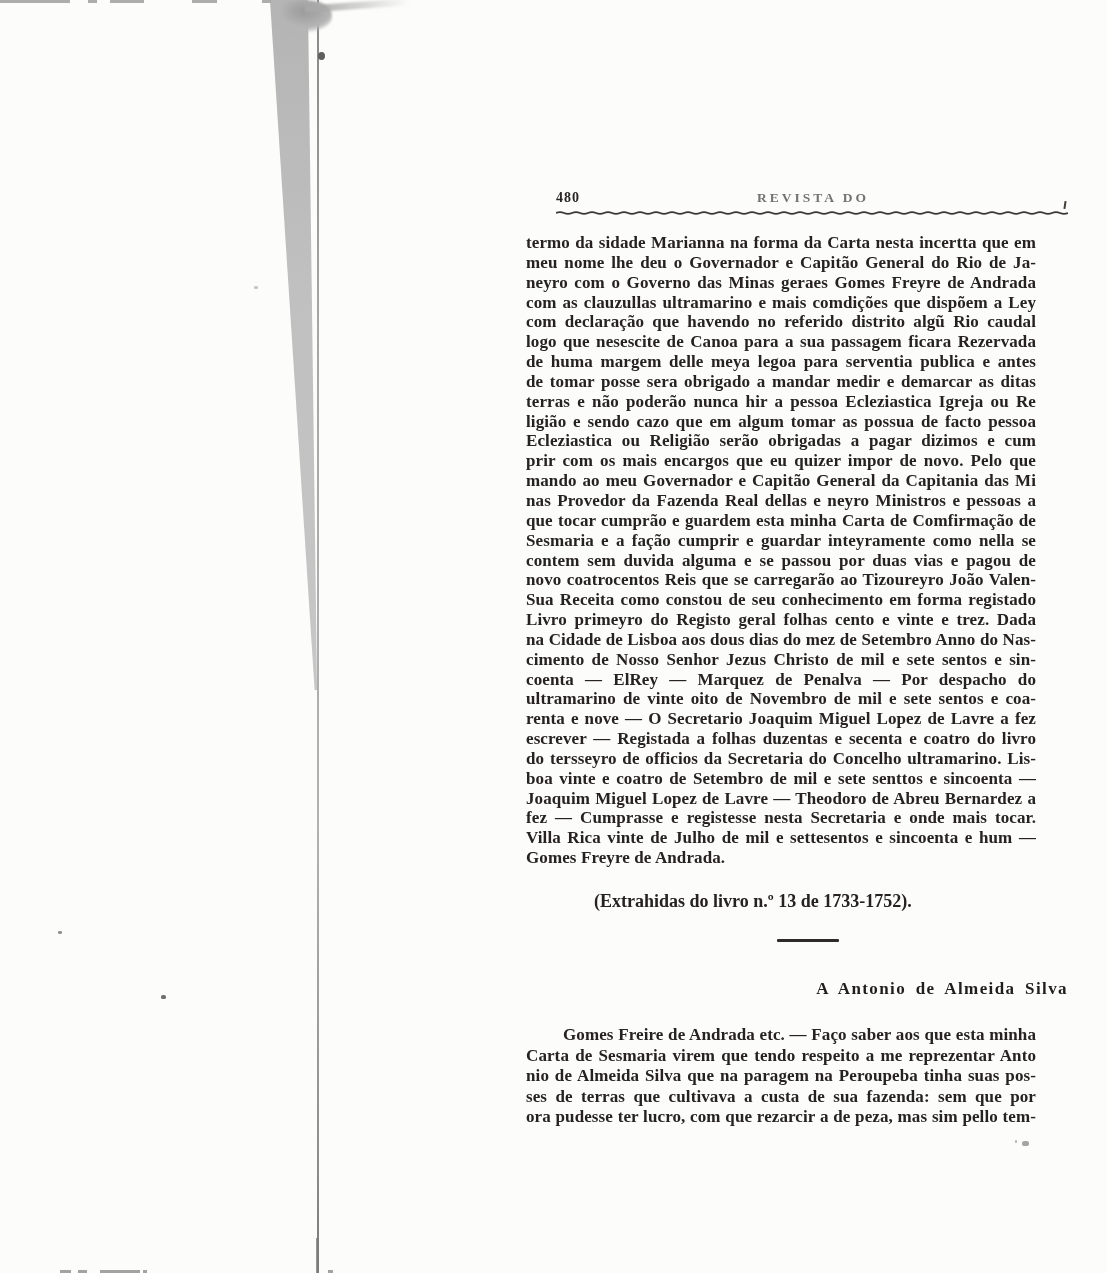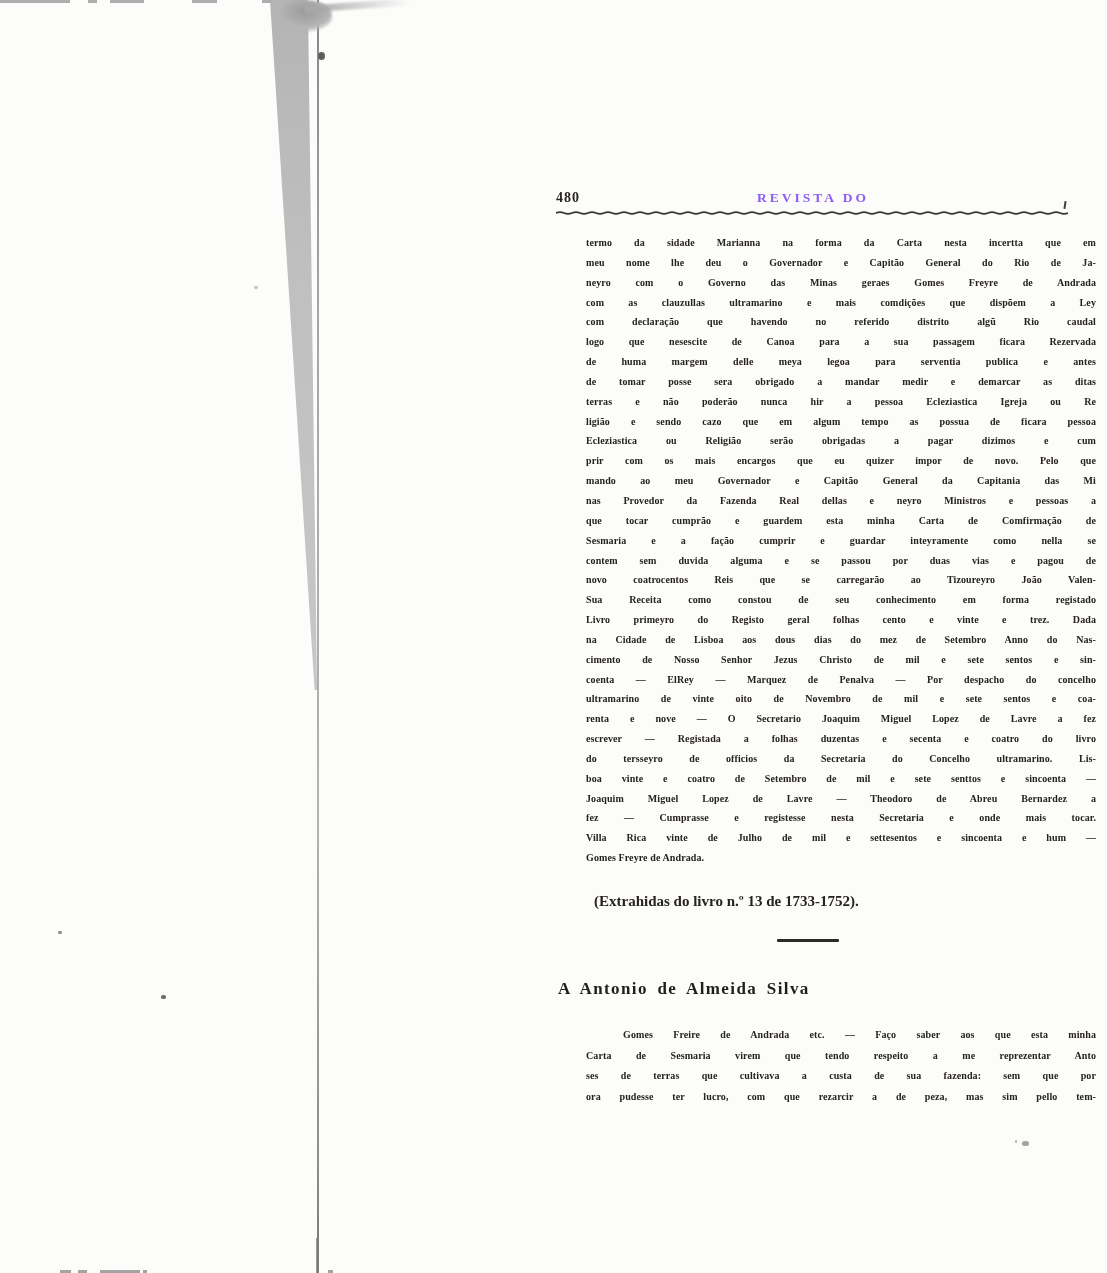--- a/index.html
+++ b/index.html
@@ -11,60 +11,60 @@
   }
   .page{position:relative;width:1015px;height:1273px;background:#fcfcfb;}
 
   
   .pageno{
     position:absolute;left:556px;top:190px;
     font-size:14px;font-weight:bold;color:#2a2624;letter-spacing:1px;
   }
   .journal-title{
     position:absolute;left:558px;top:190px;width:510px;
-    text-align:center;font-size:13.5px;font-weight:bold;color:#8b5cf6;
+    text-align:center;font-size:13.5px;font-weight:bold;color:#737373;
     letter-spacing:3px;
   }
   .head-rule{position:absolute;left:556px;top:209px;width:512px;height:8px;}
   .head-rule path{stroke:#3a3734;stroke-width:1.7;fill:none;}
   .rule-tick{
     position:absolute;left:1064px;top:201px;width:2px;height:8px;
     background:#423e3a;transform:rotate(8deg);
   }
 
   
   .para{
-    position:absolute;left:586px;width:510px;
-    font-size:10px;font-weight:bold;color:#262220;
+    position:absolute;left:526px;width:510px;
+    font-size:17px;font-weight:bold;color:#262220;
     letter-spacing:.1px;
   }
   .para .line{
     text-align:justify;text-align-last:justify;
     white-space:normal;overflow:hidden;
   }
   .para1{top:233px;}
   .para1 .line{height:19.85px;line-height:19.85px;}
   .para1 .line:last-child{text-align-last:left;}
   .para2{top:1025px;}
   .para2 .line{height:20.6px;line-height:20.6px;}
   .para2 .line:first-child{text-indent:37px;}
 
   .extract-note{
     position:absolute;left:558px;top:891px;width:510px;
-    font-size:15px;font-weight:bold;color:#262220;
+    font-size:18px;font-weight:bold;color:#262220;
     text-indent:36px;line-height:20px;
   }
 
   .section-divider{
     position:absolute;left:777px;top:939px;width:62px;height:3px;
     background:#2e2a27;border-radius:1px;
   }
   .section-heading{
     position:absolute;left:558px;top:979px;width:510px;margin:0;
-    text-align:left;font-size:17px;font-weight:bold;color:#201d1b;
+    text-align:right;font-size:17px;font-weight:bold;color:#201d1b;
     letter-spacing:1.4px;word-spacing:4px;
   }
 
   
   .artifact{position:absolute;}
   .dash{background:#adadad;height:3px;top:0;}
   .bdash{background:#a3a3a3;height:3px;top:1270px;}
   .fold-wedge{
     left:270px;top:0;width:48px;height:690px;
     background:linear-gradient(180deg,#a8a8a8 0%,#b6b6b6 45%,#bdbdbd 100%);
@@ -129,21 +129,21 @@
   <div class="para para1">
       <div class="line">termo da sidade Marianna na forma da Carta nesta incertta que em</div>
       <div class="line">meu nome lhe deu o Governador e Capitão General do Rio de Ja-</div>
       <div class="line">neyro com o Governo das Minas geraes Gomes Freyre de Andrada</div>
       <div class="line">com as clauzullas ultramarino e mais comdições que dispõem a Ley</div>
       <div class="line">com declaração que havendo no referido distrito algũ Rio caudal</div>
       <div class="line">logo que nesescite de Canoa para a sua passagem ficara Rezervada</div>
       <div class="line">de huma margem delle meya legoa para serventia publica e antes</div>
       <div class="line">de tomar posse sera obrigado a mandar medir e demarcar as ditas</div>
       <div class="line">terras e não poderão nunca hir a pessoa Ecleziastica Igreja ou Re</div>
-      <div class="line">ligião e sendo cazo que em algum tempo as possua de ficara pessoa</div>
+      <div class="line">ligião e sendo cazo que em algum tomar as possua de facto pessoa</div>
       <div class="line">Ecleziastica ou Religião serão obrigadas a pagar dizimos e cum</div>
       <div class="line">prir com os mais encargos que eu quizer impor de novo. Pelo que</div>
       <div class="line">mando ao meu Governador e Capitão General da Capitania das Mi</div>
       <div class="line">nas Provedor da Fazenda Real dellas e neyro Ministros e pessoas a</div>
       <div class="line">que tocar cumprão e guardem esta minha Carta de Comfirmação de</div>
       <div class="line">Sesmaria e a fação cumprir e guardar inteyramente como nella se</div>
       <div class="line">contem sem duvida alguma e se passou por duas vias e pagou de</div>
       <div class="line">novo coatrocentos Reis que se carregarão ao Tizoureyro João Valen-</div>
       <div class="line">Sua Receita como constou de seu conhecimento em forma registado</div>
       <div class="line">Livro primeyro do Registo geral folhas cento e vinte e trez. Dada</div>
@@ -163,17 +163,18 @@
 
   <div class="extract-note">(Extrahidas do livro n.º 13 de 1733-1752).</div>
 
   <div class="section-divider"></div>
 
   <h2 class="section-heading">A Antonio de Almeida Silva</h2>
 
   <div class="para para2">
       <div class="line">Gomes Freire de Andrada etc. — Faço saber aos que esta minha</div>
       <div class="line">Carta de Sesmaria virem que tendo respeito a me reprezentar Anto</div>
+      <div class="line">nio de Almeida Silva que na paragem na Peroupeba tinha suas pos-</div>
       <div class="line">ses de terras que cultivava a custa de sua fazenda: sem que por</div>
       <div class="line">ora pudesse ter lucro, com que rezarcir a de peza, mas sim pello tem-</div>
     </div>
 
 </div>
 
 </body></html>

